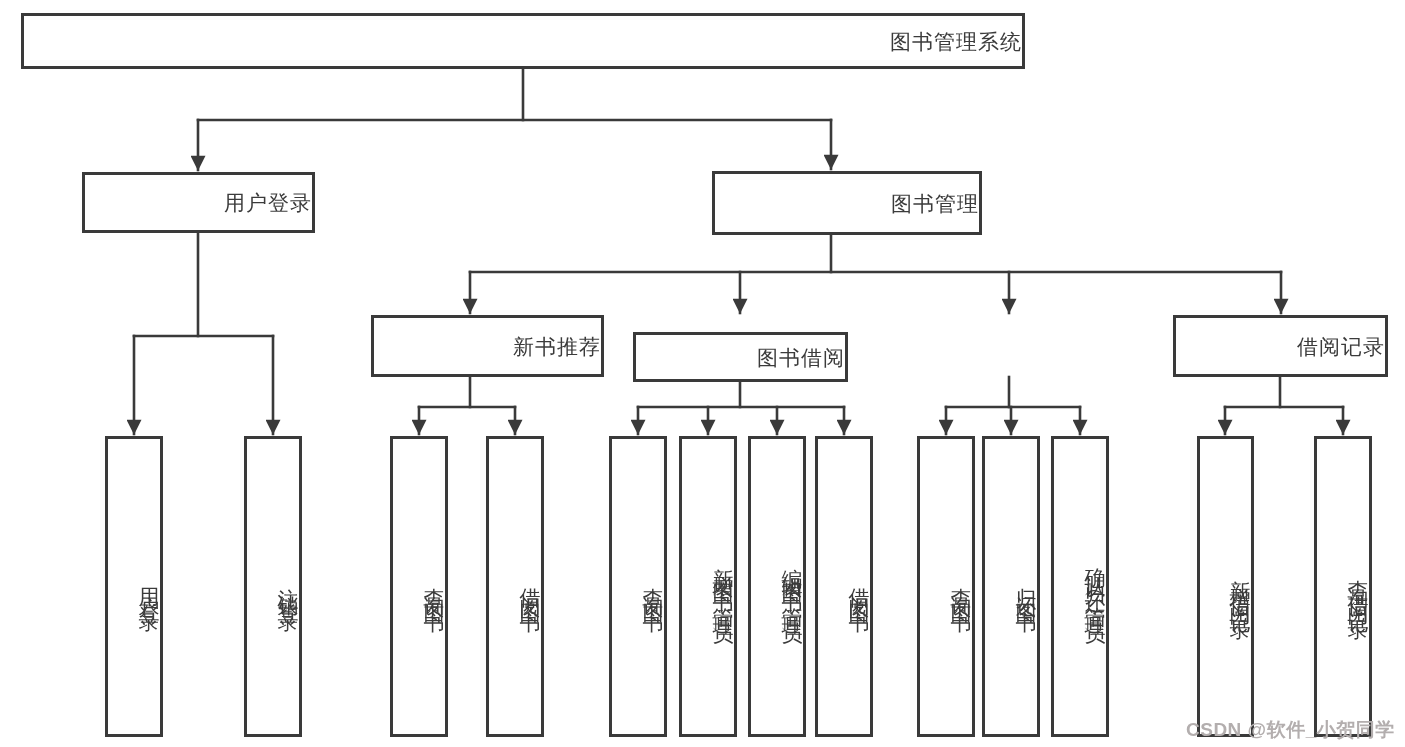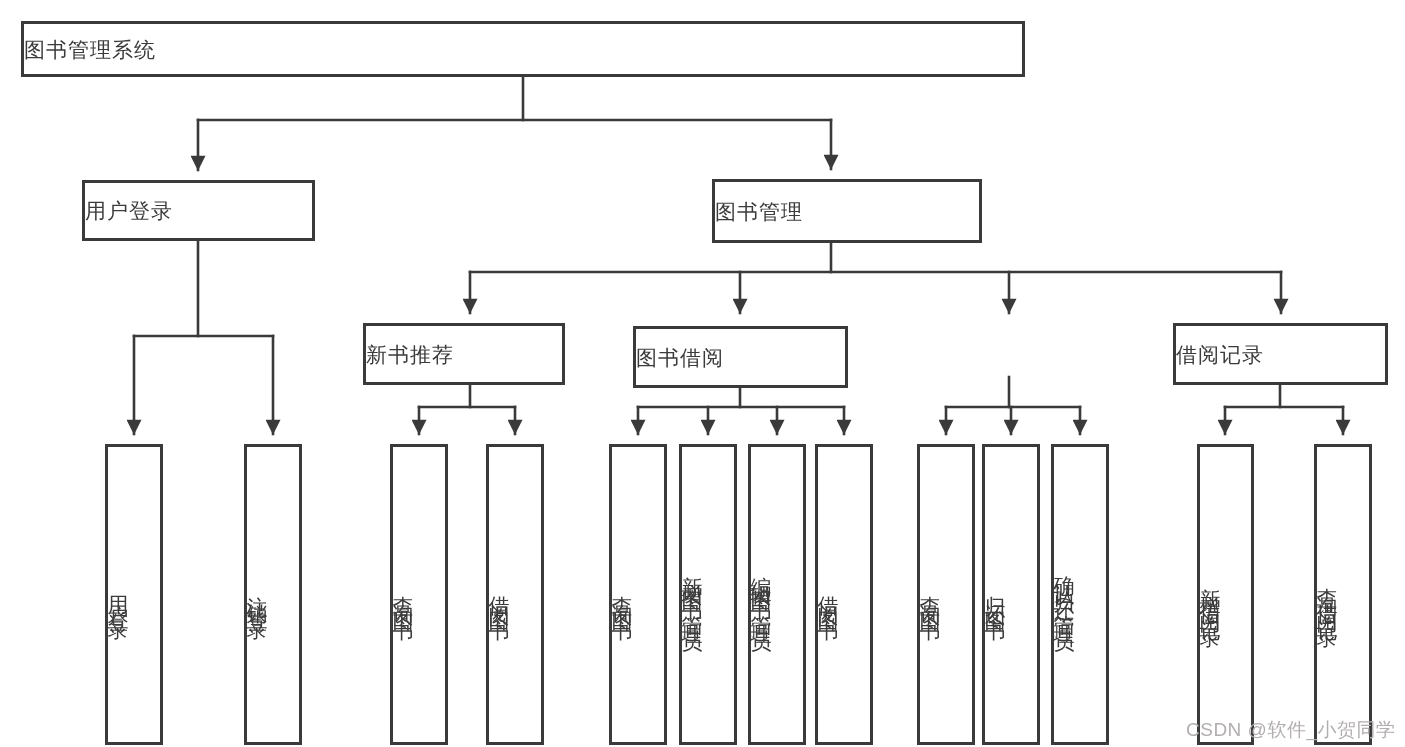--- a/index.html
+++ b/index.html
@@ -8,32 +8,31 @@
   html,body{margin:0;padding:0;background:var(--bg);}
   #canvas{
     position:relative; width:1405px; height:747px; background:var(--bg);
     font-family:"Liberation Sans","DejaVu Sans",sans-serif; overflow:hidden;
   }
   svg.wires{position:absolute;left:0;top:0;width:1405px;height:747px;pointer-events:none;}
   svg.wires path{stroke:var(--line);stroke-width:2.6;fill:none;stroke-linecap:square;}
   #arrowhead path{fill:var(--line);stroke:none;}
   .box{
     position:absolute; box-sizing:border-box; border:3px solid var(--line);
-    background:var(--bg); display:flex; align-items:center; justify-content:flex-start;
+    background:var(--bg); display:flex; align-items:center; justify-content:flex-end;
     color:var(--text);
-    margin-top:8px;
   }
   .box.h span{font-size:21px; letter-spacing:1px; line-height:1; white-space:nowrap;}
   .box.v span{
     writing-mode:vertical-rl; text-orientation:mixed;
     font-size:21px; line-height:1; letter-spacing:8px; white-space:nowrap;
   }
   .watermark{
     position:absolute; left:1186px; top:717px; z-index:5;
-    color:var(--watermark); font-size:19px; letter-spacing:0.5px; white-space:nowrap;
+    color:var(--watermark); font-size:19px; letter-spacing:0.5px; white-space:nowrap;font-weight:bold;
   }
 </style>
 </head>
 <body>
 
 <div id="canvas">
 
   <svg class="wires" viewBox="0 0 1405 747">
     <defs>
       <marker id="arrowhead" viewBox="0 0 10 10" refX="9.5" refY="5" markerUnits="userSpaceOnUse" markerWidth="21" markerHeight="15" orient="auto">
@@ -100,24 +99,24 @@
     <span>图书管理系统</span>
   </div>
 
   <div class="box h" style="left:82px;top:172px;width:233px;height:61px">
     <span>用户登录</span>
   </div>
   <div class="box h" style="left:712px;top:171px;width:270px;height:64px">
     <span>图书管理</span>
   </div>
 
-  <div class="box h" style="left:363px;top:315px;width:202px;height:62px">
+  <div class="box h" style="left:371px;top:315px;width:233px;height:62px">
     <span>新书推荐</span>
   </div>
-  <div class="box h" style="left:633px;top:318px;width:215px;height:62px">
+  <div class="box h" style="left:633px;top:332px;width:215px;height:50px">
     <span>图书借阅</span>
   </div>
   <div class="box h" style="left:1173px;top:315px;width:215px;height:62px">
     <span>借阅记录</span>
   </div>
 
   <div class="box v" style="left:105px;top:436px;width:58px;height:301px">
     <span>用户登录</span>
   </div>
   <div class="box v" style="left:244px;top:436px;width:58px;height:301px">

